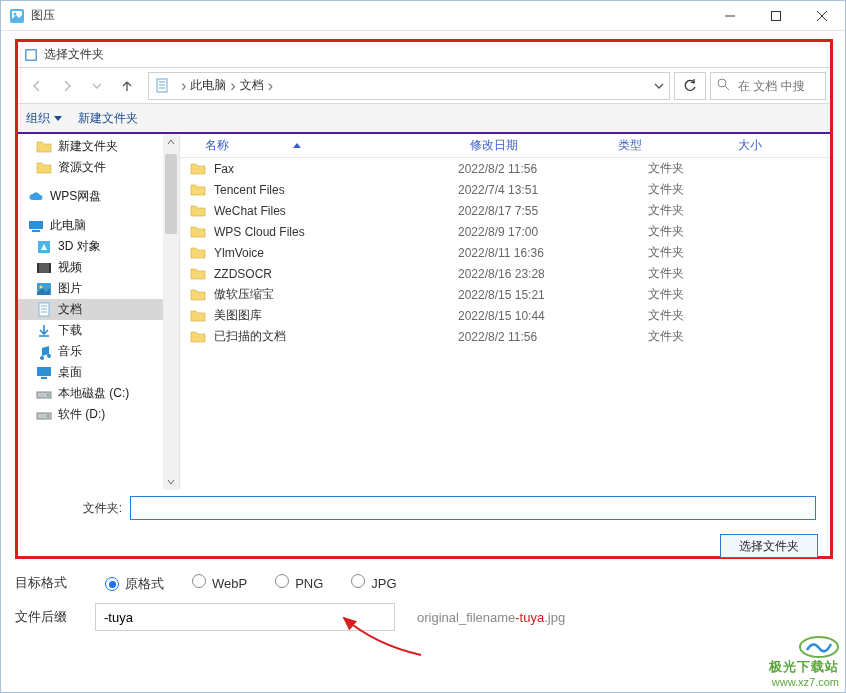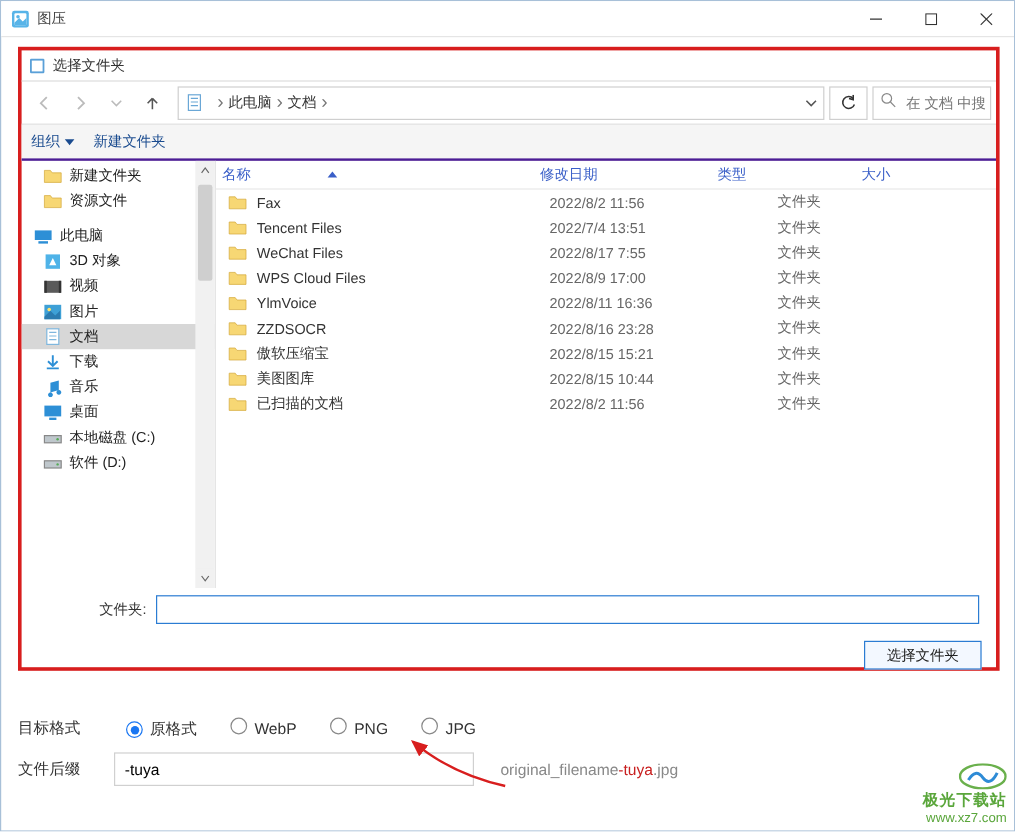--- a/index.html
+++ b/index.html
@@ -20,61 +20,61 @@
 
 .nav-row { height: 36px; display: flex; align-items: center; padding: 4px 4px 4px 6px; gap: 4px; border-bottom: 1px solid #dcdcdc; }
 .nav-arrow { width: 26px; height: 26px; display: flex; align-items: center; justify-content: center; color: #999; border-radius: 2px; }
 .nav-arrow.active { color: #333; }
 .addr-bar { flex: 1; height: 28px; border: 1px solid #cfcfcf; margin-left: 4px; display: flex; align-items: center; background: #fff; }
 .addr-icon { width: 16px; height: 16px; margin: 0 6px; }
 .addr-seg { font-size: 12px; color: #333; display: flex; align-items: center; }
 .addr-sep { margin: 0 4px; color: #777; }
 .addr-drop { margin-left: auto; width: 20px; display:flex; align-items:center; justify-content:center; color:#555; }
 .refresh-box { width: 32px; height: 28px; border: 1px solid #cfcfcf; display:flex; align-items:center; justify-content:center; color:#333; }
-.search-box { width: 99px; height: 28px; border: 1px solid #cfcfcf; display:flex; align-items:center; padding-left:6px; gap:6px; }
+.search-box { width: 116px; height: 28px; border: 1px solid #cfcfcf; display:flex; align-items:center; padding-left:6px; gap:6px; }
 .search-box input { border:none; outline:none; width:70px; font-size:12px; color:#888; }
 
 .toolbar-row { height: 30px; background: #f5f5f5; display:flex; align-items:center; padding:0 8px; gap:16px; border-bottom:2px solid #4c1d95; }
 .tool-link { font-size:12px; color:#1a4b8f; display:flex; align-items:center; gap:4px; }
 .dropdown-caret { border-left:4px solid transparent; border-right:4px solid transparent; border-top:5px solid #1a4b8f; }
 
 .body-area { display:flex; height: 356px; }
 .tree-pane { width: 162px; border-right:1px solid #e5e5e5; overflow:hidden; font-size:12px; position:relative; }
 .tree-sb { position:absolute; right:0; top:0; width:16px; height:100%; background:#f1f1f1; display:flex; flex-direction:column; }
 .tree-sb .sb-btn { height:16px; display:flex; align-items:center; justify-content:center; color:#666; background:#f1f1f1; }
 .tree-sb .sb-track { flex:1; background:#f1f1f1; position:relative; }
 .tree-sb .sb-thumb { position:absolute; left:2px; top:4px; width:12px; height:80px; background:#cfcfcf; border-radius:2px; }
 .tree-item { height:21px; display:flex; align-items:center; padding-left:18px; gap:6px; color:#222; }
 .tree-item.depth1 { padding-left: 10px; }
 .tree-item.selected { background:#d7d7d7; }
 .tree-icon { width:16px; height:16px; display:inline-flex; align-items:center; justify-content:center; }
 .tree-group { margin-top:2px; }
 
 .list-pane { flex:1; position:relative; display:flex; flex-direction:column; }
 .list-header { height:24px; display:flex; align-items:center; font-size:12px; color:#3a5fc8; border-bottom:1px solid #e8e8e8; }
-.lh-name { flex:0 0 270px; padding-left:5px; display:flex; align-items:center; gap:6px;}
+.lh-name { flex:0 0 270px; padding-left:5px; display:flex; align-items:center; gap:6px;margin-left:20px;}
 .lh-date { flex:0 0 148px; }
 .lh-type { flex:0 0 120px; }
 .lh-size { flex:0 0 60px; }
 .sort-ind { width:0; height:0; border-left:4px solid transparent; border-right:4px solid transparent; border-bottom:5px solid #3a5fc8; margin-left:58px; }
 .list-rows { flex:1; overflow:hidden; }
 .row { height:21px; display:flex; align-items:center; font-size:12px; color:#333; }
 .row .fldr { width:16px; height:14px; margin-left:10px; margin-right:8px; }
 .row .rname { flex:0 0 244px; }
 .row .rdate { flex:0 0 148px; color:#666; }
 .row .rtype { flex:0 0 120px; color:#666;text-align:center; }
 
 .folder-input-row { display:flex; align-items:center; padding:6px 14px; gap:8px; }
 .folder-input-row label { font-size:12px; color:#333; width:90px; text-align:right; }
 .folder-input { flex:1; height:24px; border:1px solid #2b7cd3; background:#fff; }
 
 .dlg-buttons { display:flex; justify-content:flex-end; padding:8px 12px 6px; }
 .dlg-btn { height:24px; padding:0 18px; font-size:12px; border:1px solid #2b7cd3; background:#f3f8ff; color:#222; display:flex; align-items:center; }
 
-.bg-options { position:absolute; left:14px; top:589px; width:818px; }
+.bg-options { position:absolute; left:14px; top:565px; width:818px; }
 .opt-row { display:flex; align-items:center; height:34px; font-size:13px; color:#333; }
 .opt-label { width:80px; }
 .radio { width:14px; height:14px; border:1px solid #888; border-radius:50%; margin:0 6px 0 10px; display:inline-flex; align-items:center; justify-content:center; }
 .radio.checked { border-color:#1976f2; }
 .radio.checked::after { content:""; width:7px; height:7px; background:#1976f2; border-radius:50%; }
 .path-input { border:1px solid #d0d0d0; height:28px; width:310px; padding:0 8px; color:#aaa; font-size:13px; margin-left:10px; display:flex; align-items:center; }
 .suffix-input { border:1px solid #d0d0d0; height:28px; width:300px; padding:0 8px; font-size:13px; margin-left:0; }
 .preview { font-size:13px; color:#888; margin-left:22px; }
 .preview .red { color:#c82020; }
 
@@ -210,20 +210,31 @@
             </div>
             <div class="tree-item">
               <span class="tree-icon">
                 <svg width="16" height="14">
                   <path d="M1 2 h5 l1.5 2 H15 V12 H1 Z" fill="#f7d774" stroke="#d4a93a" stroke-width="0.6"></path>
                 </svg>
               </span>
               <span>资源文件</span>
             </div>
           </div>
+        <div id="tree-wps" class="tree-group">
+            <div style="height:6px"></div>
+   <div class="tree-item depth1">
+              <span class="tree-icon">
+                <svg width="16" height="16">
+                  <path d="M4 11 a3 3 0 0 1 1-6 a4 4 0 0 1 7 1 a2.5 2.5 0 0 1 0 5 Z" fill="#3aa0e8"></path>
+                </svg>
+              </span>
+              <span>WPS网盘</span>
+            </div>
+          </div>
         <div id="tree-pc" class="tree-group">
             <div style="height:6px"></div>
   <div class="tree-item depth1">
               <span class="tree-icon">
                 <svg width="16" height="16">
                   <rect x="1" y="3" width="14" height="8" fill="#2d8fd6"></rect>
                   <rect x="4" y="12" width="8" height="2" fill="#2d8fd6"></rect>
                 </svg>
               </span>
               <span>此电脑</span>

